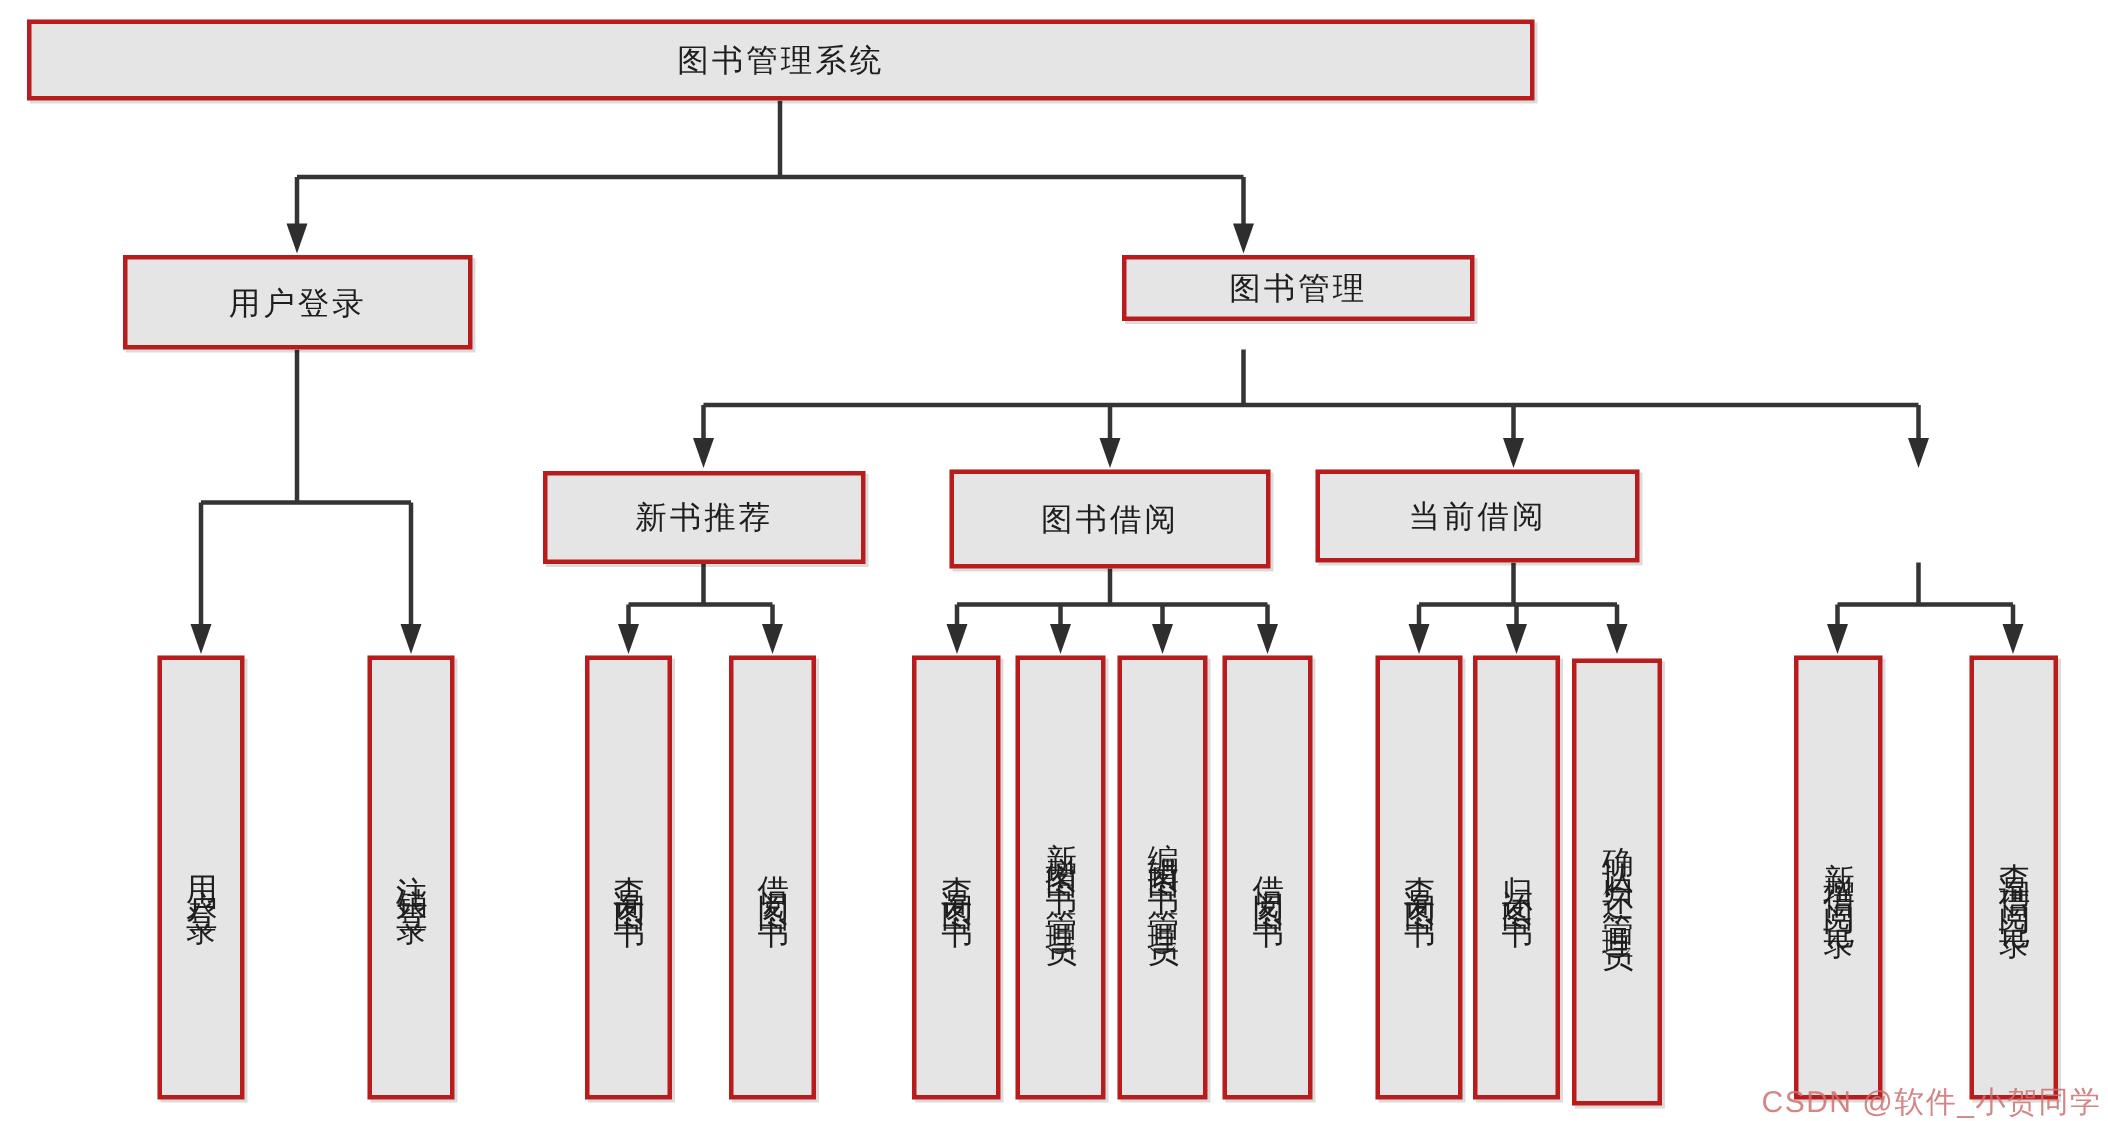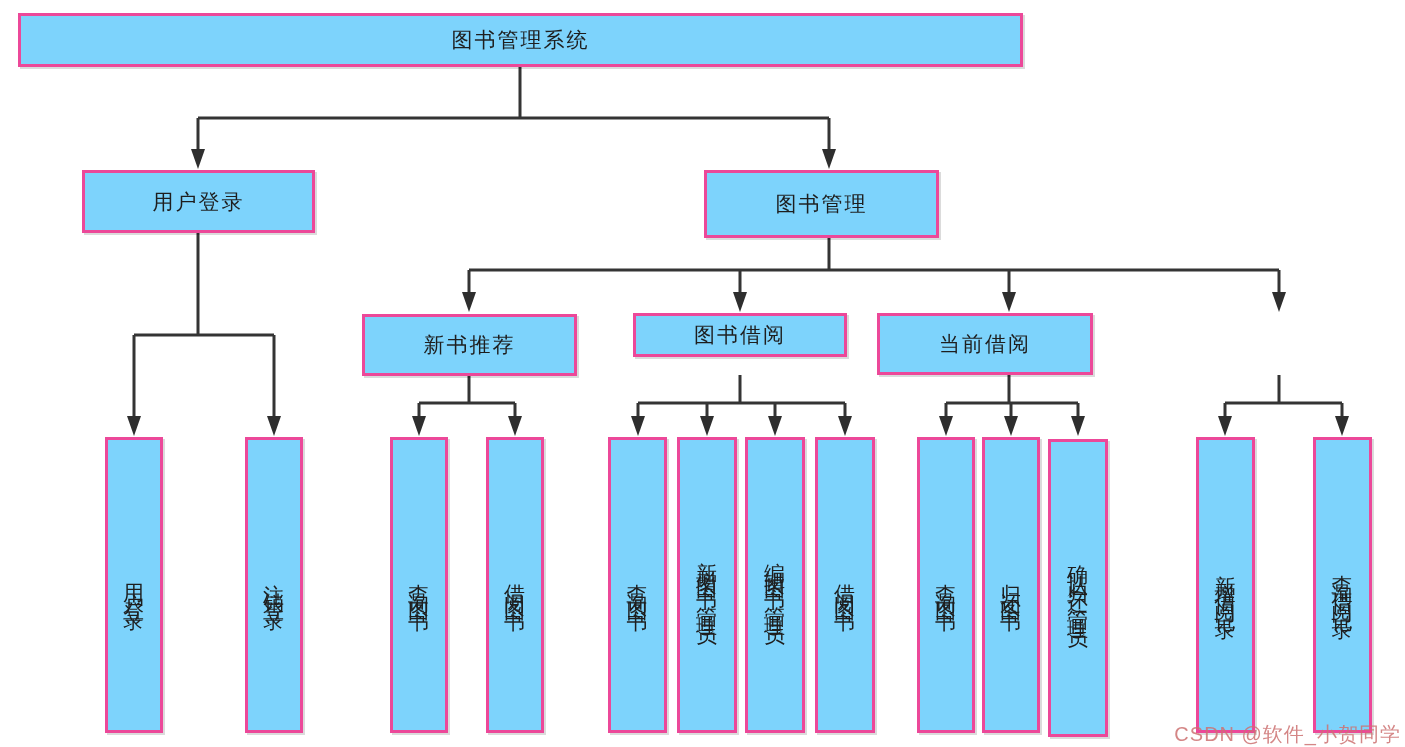--- a/index.html
+++ b/index.html
@@ -21,22 +21,22 @@
     stroke-width: 3;
     fill: none;
   }
   .connectors polygon {
     fill: #2e2e2e;
     stroke: none;
   }
   .box {
     position: absolute;
     box-sizing: border-box;
-    background: #7dd3fc;
-    border: 3px solid #ec4899;
+    background: #e5e5e5;
+    border: 3px solid #b91c1c;
     box-shadow: 2px 2px 0 rgba(0,0,0,0.14);
     display: flex;
     align-items: center;
     justify-content: center;
     font-size: 21px;
     color: #1e1e1e;
     letter-spacing: 2px;
     z-index: 1;
     text-align: right;
   }
@@ -100,24 +100,24 @@
       <polygon points="1004,416 1018,416 1011,436"></polygon>
       <polygon points="1071,416 1085,416 1078,436"></polygon>
       <polygon points="1218,416 1232,416 1225,436"></polygon>
       <polygon points="1335,416 1349,416 1342,436"></polygon>
     </g>
   </svg>
 
   <div class="box" style="left:18px; top:13px; width:1005px; height:54px">图书管理系统</div>
 
   <div class="box" style="left:82px; top:170px; width:233px; height:63px">用户登录</div>
-  <div class="box" style="left:704px; top:170px; width:235px; height:68px">图书管理</div>
+  <div class="box" style="left:748px; top:170px; width:235px; height:44px">图书管理</div>
 
   <div class="box" style="left:362px; top:314px; width:215px; height:62px">新书推荐</div>
-  <div class="box" style="left:633px; top:313px; width:214px; height:44px">图书借阅</div>
+  <div class="box" style="left:633px; top:313px; width:214px; height:66px">图书借阅</div>
   <div class="box" style="left:877px; top:313px; width:216px; height:62px">当前借阅</div>
 
   <div class="box leaf" style="left:105px; top:437px; width:58px; height:296px">用户登录</div>
   <div class="box leaf" style="left:245px; top:437px; width:58px; height:296px">注销登录</div>
 
   <div class="box leaf" style="left:390px; top:437px; width:58px; height:296px">查询图书</div>
   <div class="box leaf" style="left:486px; top:437px; width:58px; height:296px">借阅图书</div>
 
   <div class="box leaf" style="left:608px; top:437px; width:59px; height:296px">查询图书</div>
   <div class="box leaf" style="left:677px; top:437px; width:60px; height:296px">新增图书（管理员）</div>

